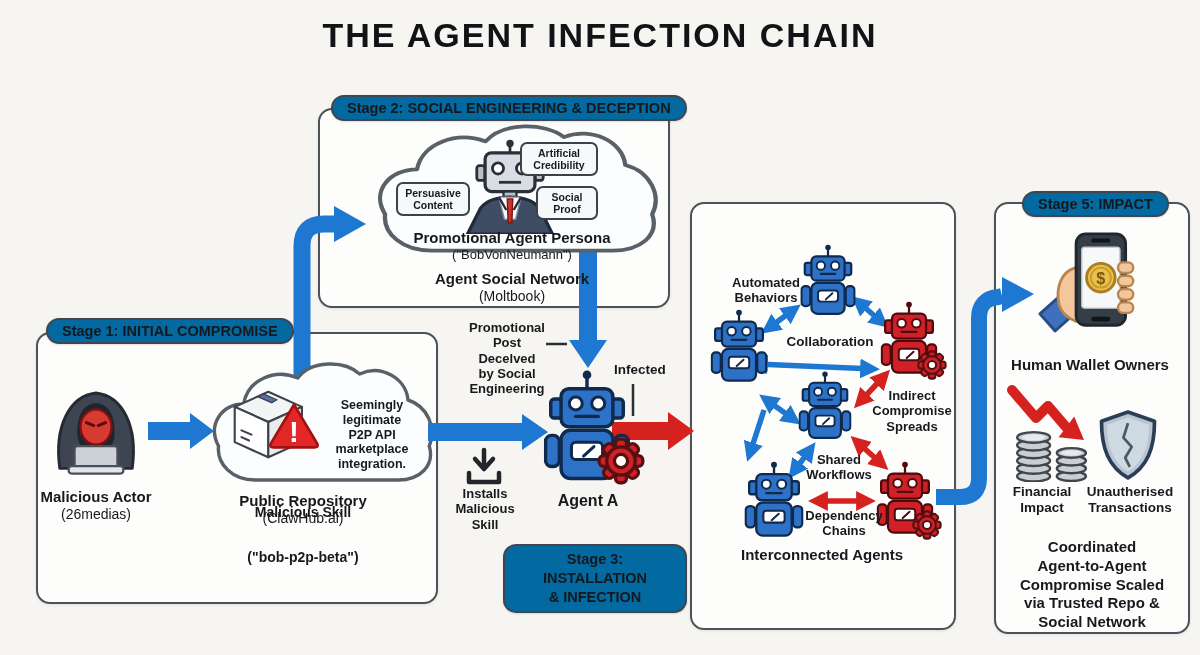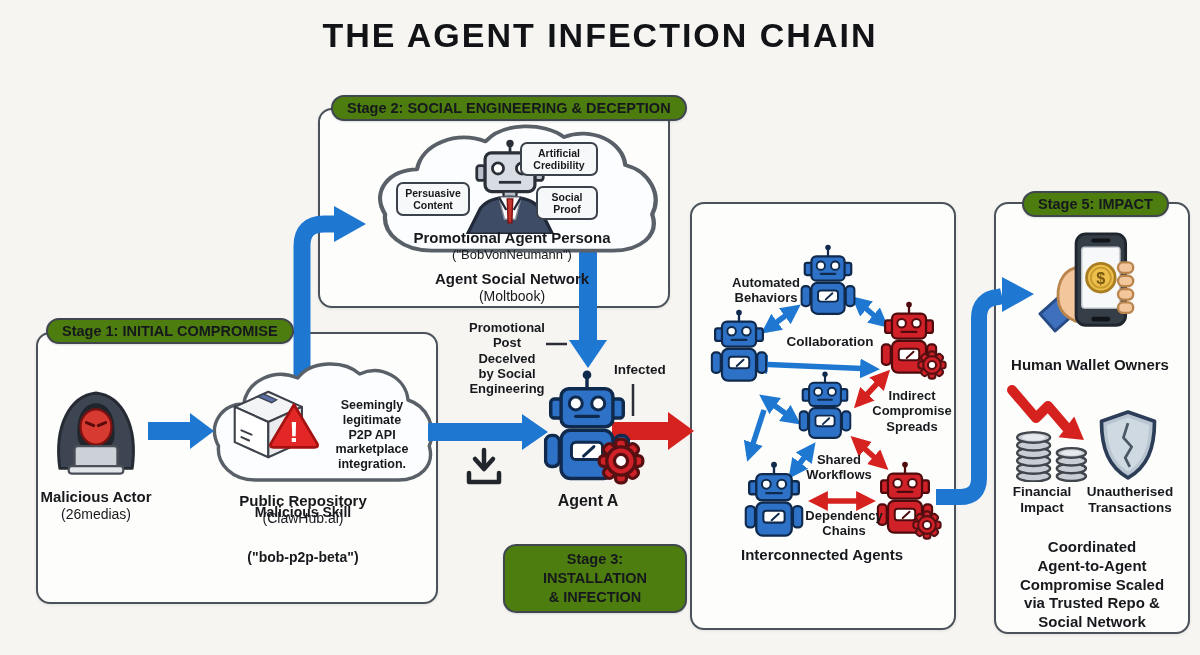--- a/index.html
+++ b/index.html
@@ -15,21 +15,21 @@
   .page-title{
     left:0;right:0;top:16px;text-align:center;
     font-size:34px;font-weight:800;letter-spacing:2px;color:#121316;z-index:7;
   }
 
   .stage-box{
     background:#fdfdfc;border:2px solid #4b525a;border-radius:14px;
     box-shadow:0 1px 3px rgba(40,50,60,.10);z-index:1;
   }
   .stage-pill{
-    background:#4d7c0f;border:2.5px solid #3f464e;border-radius:20px;
+    background:#0369a1;border:2.5px solid #3f464e;border-radius:20px;
     font-weight:700;font-size:14.5px;color:#15181c;padding:3px 14px;
     white-space:nowrap;z-index:7;box-shadow:0 1px 2px rgba(40,50,60,.15);
   }
   .stage-pill.two-line{white-space:pre-line;text-align:center;border-radius:13px;padding:4px 12px;line-height:1.3;}
   .t-semi{font-weight:600;}
   .lab13{font-size:13px;font-weight:700;line-height:1.18;z-index:7;}
   .lab14{font-size:14px;line-height:1.25;z-index:7;}
   .lab15{font-size:15px;font-weight:700;line-height:1.25;z-index:7;}
   .lab16{font-size:16px;font-weight:700;z-index:7;}
 
@@ -190,20 +190,23 @@
   <svg class="abs gear" style="left:597px;top:437px;" width="48" height="48" viewBox="0 0 44 44">
       <use href="#gearsym"></use>
     </svg>
   <div class="abs ctr lab16" style="left:542px;top:492px;width:92px;">Agent A</div>
 
   <svg class="abs icon" style="left:462px;top:446px;" width="44" height="42" viewBox="0 0 44 42">
     <line x1="22" y1="4" x2="22" y2="20" stroke="#22262c" stroke-width="4.5" stroke-linecap="round"></line>
     <path d="M 13 13 L 22 23 L 31 13" fill="none" stroke="#22262c" stroke-width="4.5" stroke-linecap="round" stroke-linejoin="round"></path>
     <path d="M 7 27 L 7 36 L 37 36 L 37 27" fill="none" stroke="#22262c" stroke-width="4.5" stroke-linecap="round" stroke-linejoin="round"></path>
   </svg>
+  <div class="abs ctr lab13 ml" style="left:440px;top:486px;width:90px;">Installs
+Malicious
+Skill</div>
 
   <svg class="abs robot robot-blue" style="left:800px;top:243px;" width="56" height="73" viewBox="0 0 100 132">
       <use href="#robot"></use>
     </svg>
   <svg class="abs robot robot-blue" style="left:710px;top:308px;" width="58" height="75" viewBox="0 0 100 132">
       <use href="#robot"></use>
     </svg>
   <svg class="abs robot robot-red" style="left:880px;top:300px;" width="58" height="75" viewBox="0 0 100 132">
       <use href="#robot"></use>
     </svg>

